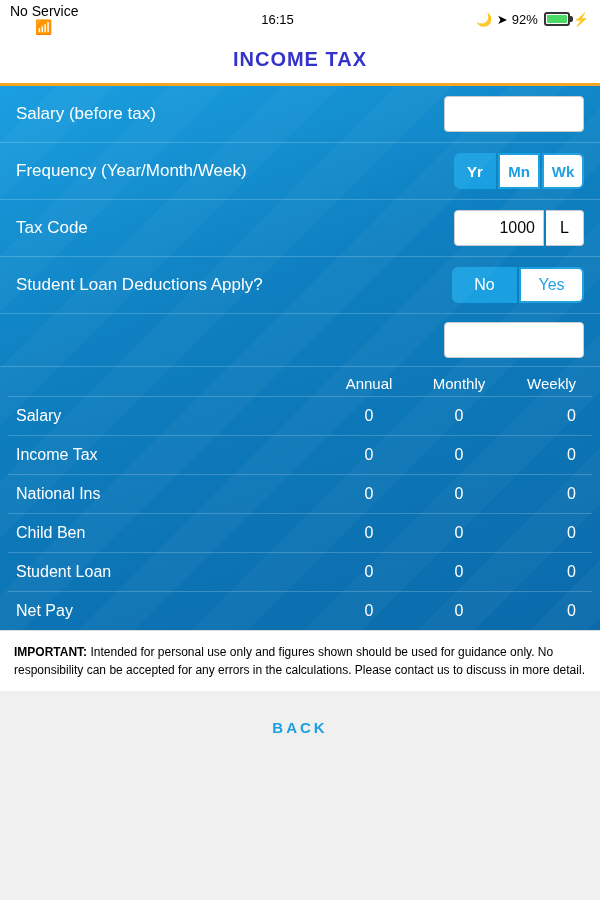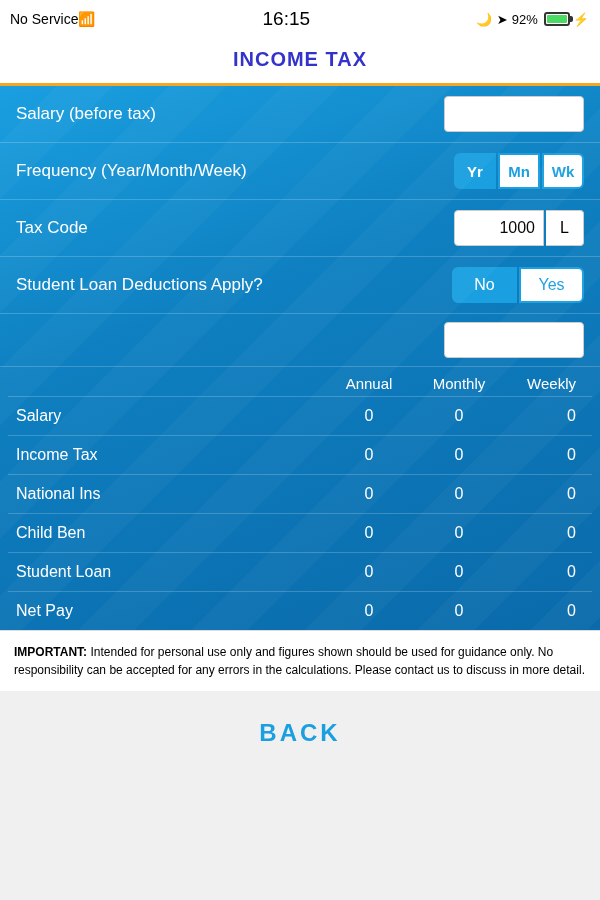--- a/index.html
+++ b/index.html
@@ -18,23 +18,24 @@
       align-items: center;
       padding: 4px 10px;
       background: #fff;
       height: 38px;
     }
     .status-left {
       display: flex;
       align-items: center;
       font-size: 14px;
       font-weight: 500;
+      flex-direction: column;
     }
     .status-center {
-      font-size: 19px;
+      font-size: 13px;
       font-weight: 500;
     }
     .status-right {
       display: flex;
       align-items: center;
       gap: 4px;
       font-size: 13px;
     }
     .battery-icon {
       display: inline-block;
@@ -278,21 +279,21 @@
     
     .back-area {
       background: #f0f0f0;
       text-align: center;
       padding: 28px 0 20px;
     }
     .back-btn {
       background: none;
       border: none;
       color: #1a9fe0;
-      font-size: 24px;
+      font-size: 15px;
       font-weight: bold;
       letter-spacing: 3px;
       cursor: pointer;
     }
 
     
     .wifi-icon { font-size: 14px; }
   </style>
 </head>
 <body>

